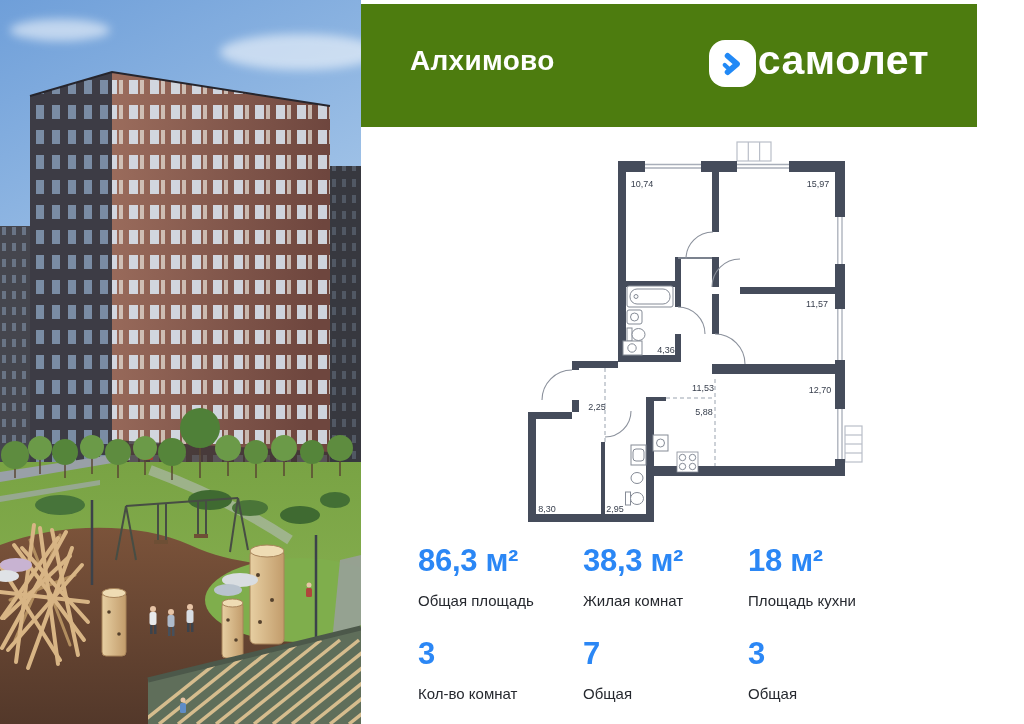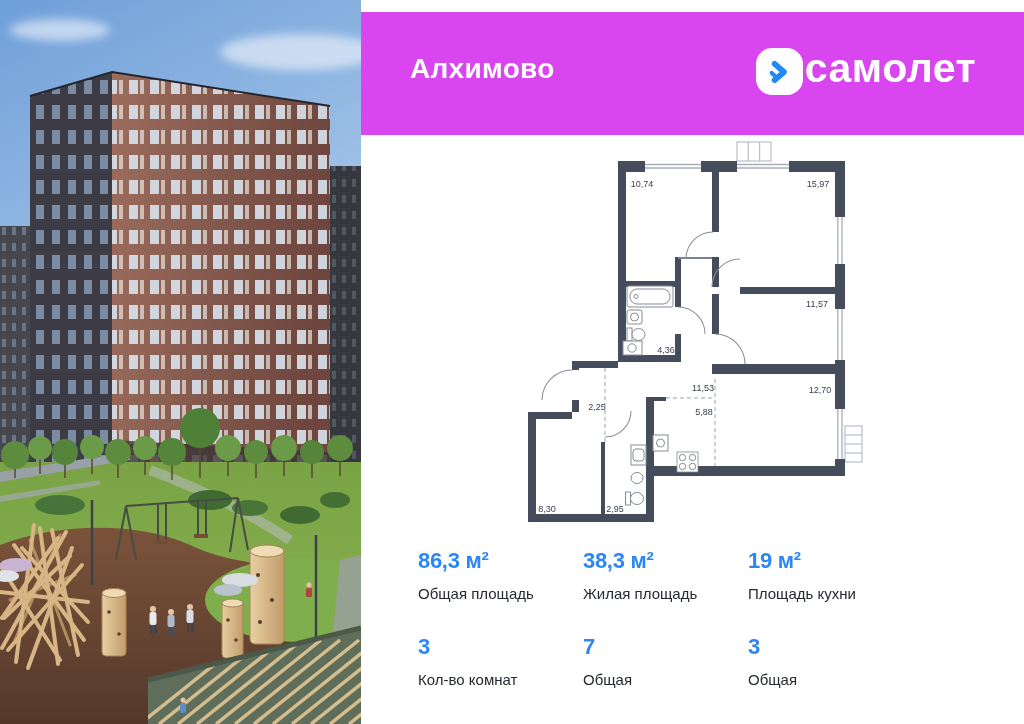--- a/index.html
+++ b/index.html
@@ -1,30 +1,30 @@
 <!DOCTYPE html>
 <html><head>
 <meta charset="utf-8">
 <style>
   html,body{margin:0;padding:0;overflow:hidden;}
   body{width:1024px;height:724px;background:#ffffff;font-family:"Liberation Sans",sans-serif;}
   .card{position:relative;width:1024px;height:724px;background:#fff;overflow:hidden;}
   .photo{position:absolute;left:0;top:0;width:361px;height:724px;}
   .panel{position:absolute;left:361px;top:0;width:663px;height:724px;background:#fff;}
-  .header{position:absolute;left:0;top:12px;width:663px;height:123px;background:#d946ef;display:flex;align-items:center;}
+  .header{position:absolute;left:0;top:4px;width:616px;height:123px;background:#4d7c0f;display:flex;align-items:center;}
   .title{color:#fff;font-size:28px;font-weight:700;margin-left:49px;margin-top:-10px;letter-spacing:.3px;}
   .logo{position:absolute;right:48px;top:36px;display:flex;align-items:center;gap:2px;}
   .logo-icon{width:47px;height:47px;background:#fff;border-radius:16px;display:flex;align-items:center;justify-content:center;}
   .logo-text{color:#fff;font-size:41px;font-weight:700;line-height:1;margin-top:-6px;letter-spacing:.5px;}
   .plan-wrap{position:absolute;left:154px;top:134px;width:356px;height:392px;}
   .stats{position:absolute;left:57px;top:544px;width:540px;}
   .stats-row{display:grid;grid-template-columns:165px 165px 165px;}
   .stats-row.second{margin-top:27px;}
-  .stat-value{color:#2b87f5;font-size:22px;font-weight:700;letter-spacing:-0.3px;line-height:34px;}
-  .stat-label{color:#26292f;font-size:15px;margin-top:7px;line-height:18px;}
+  .stat-value{color:#2b87f5;font-size:31px;font-weight:700;letter-spacing:-0.3px;line-height:34px;}
+  .stat-label{color:#26292f;font-size:15px;margin-top:14px;line-height:18px;}
   .plan-label{font-family:"Liberation Sans",sans-serif;font-size:9px;fill:#39404e;}
 </style>
 </head>
 <body>
 
 <div class="card">
 
   <div class="photo">
     <svg width="361" height="724" viewBox="0 0 361 724">
       <defs>
@@ -375,24 +375,24 @@
     </div>
 
     <div class="stats">
       <div class="stats-row">
         <div class="stat">
           <div class="stat-value">86,3 м²</div>
           <div class="stat-label">Общая площадь</div>
         </div>
         <div class="stat">
           <div class="stat-value">38,3 м²</div>
-          <div class="stat-label">Жилая площадь</div>
-        </div>
-        <div class="stat">
-          <div class="stat-value">19 м²</div>
+          <div class="stat-label">Жилая комнат</div>
+        </div>
+        <div class="stat">
+          <div class="stat-value">18 м²</div>
           <div class="stat-label">Площадь кухни</div>
         </div>
       </div>
       <div class="stats-row second">
         <div class="stat">
           <div class="stat-value">3</div>
           <div class="stat-label">Кол-во комнат</div>
         </div>
         <div class="stat">
           <div class="stat-value">7</div>

